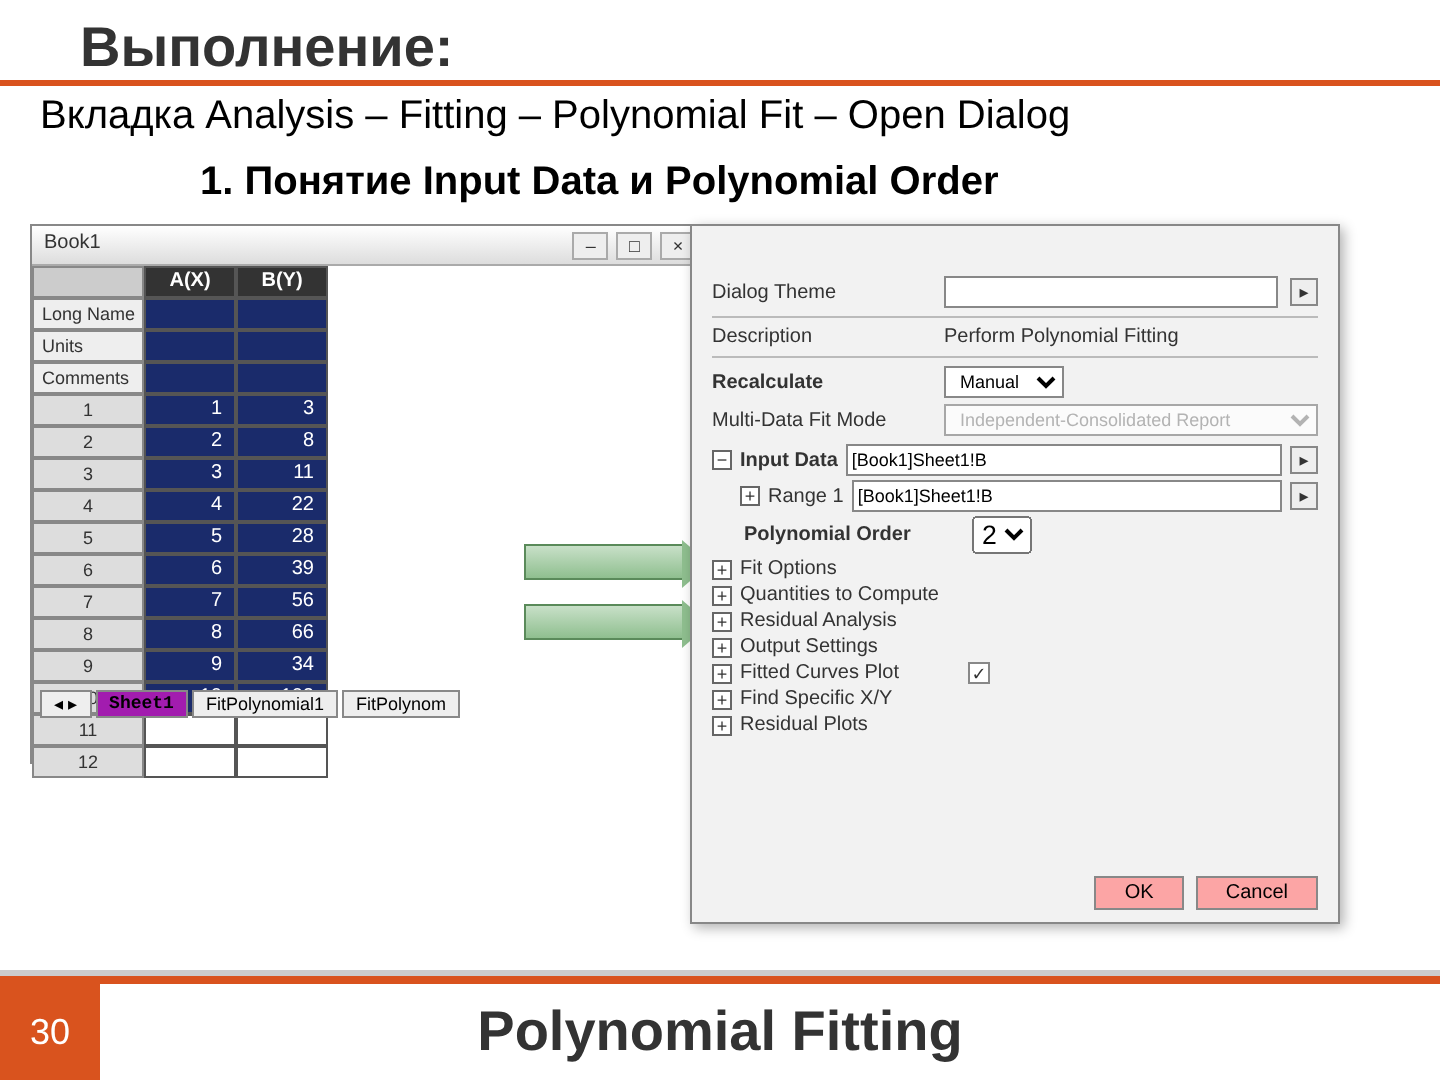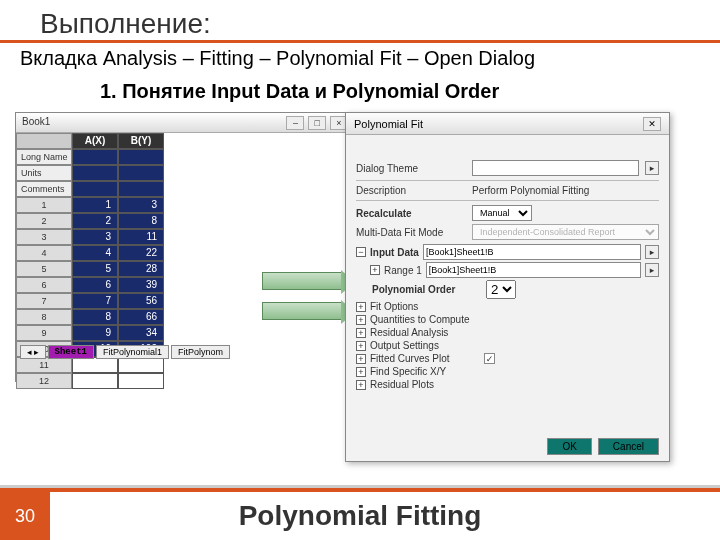--- a/index.html
+++ b/index.html
@@ -1,18 +1,18 @@
 <!DOCTYPE html>
 <html><head>
 <meta charset="utf-8">
 <style>
   * { box-sizing: border-box; font-family: Arial, sans-serif; }
   body { margin: 0; width: 720px; height: 540px; background: #fff; position: relative; overflow: hidden; }
   .slide { width: 720px; height: 540px; position: relative; }
-  .title { font-size: 28px; font-weight: normal; color: #333; padding: 8px 0 0 40px; border-bottom: 3px solid #d9531e; margin-bottom: 2px; }
+  .title { font-size: 28px; font-weight: bold; color: #333; padding: 8px 0 0 40px; border-bottom: 3px solid #d9531e; margin-bottom: 2px; }
   .subtitle { font-size: 20px; font-weight: normal; color: #000; padding: 2px 0 0 20px; }
   .item1 { font-size: 20px; font-weight: bold; color: #000; padding: 10px 0 0 100px; }
   .work { position: absolute; left: 15px; top: 112px; width: 340px; height: 270px; border: 1px solid #888; background: #e8e8e8; }
   .wintitle { height: 20px; background: linear-gradient(#fff,#ddd); border-bottom: 1px solid #aaa; font-size: 10px; padding: 3px 6px; display:flex; justify-content:space-between; color:#333;}
   .gridwrap { display:flex; background:#fff; }
   .rowhdrs { display:flex; flex-direction:column; background:#ddd; }
   .rowhdrs div { width: 56px; height:16px; border:1px solid #888; font-size:9px; color:#333; padding-left:4px; line-height:14px; background:#eee; }
   .rowhdrs .num { background:#ddd; text-align:center; padding:0; }
   .cols { display:flex; }
   .col { display:flex; flex-direction:column; }
@@ -32,21 +32,21 @@
   .row { display:flex; align-items:center; margin:3px 0; gap:6px; }
   .row .lbl { width:110px; font-size:10px; }
   .row input[type=text], .row select { flex:1; font-size:9px; height:16px; border:1px solid #888; background:#fff; padding:0 3px; }
   .row select.short { flex:0 0 60px; }
   .tree { margin-top:4px; }
   .tree .node { display:flex; align-items:center; gap:4px; margin:2px 0; font-size:10px; }
   .tree .box { width:10px; height:10px; border:1px solid #666; display:inline-flex; align-items:center; justify-content:center; font-size:9px; line-height:8px; background:#fff; }
   .tree .indent { margin-left:14px; }
   .picker { width:14px; height:14px; border:1px solid #888; background:#eee; display:inline-flex; align-items:center; justify-content:center; font-size:9px; color:#333; }
   .btns { position:absolute; bottom:6px; right:10px; display:flex; gap:6px; }
-  .btns button { font-size:10px; padding:2px 14px; background:#0f766e; border:1px solid #888; }
+  .btns button { font-size:10px; padding:2px 14px; background:#fca5a5; border:1px solid #888; }
   .hr { border-top:1px solid #bbb; margin:4px 0; }
   .footline1 { position:absolute; left:0; bottom:52px; width:100%; height:3px; background:#ccc; }
   .footline2 { position:absolute; left:0; bottom:48px; width:100%; height:4px; background:#d9531e; }
   .footnum { position:absolute; left:0; bottom:0; width:50px; height:48px; background:#d9531e; color:#fff; font-size:18px; display:flex; align-items:center; justify-content:center; }
   .foottext { position:absolute; left:0; bottom:0; width:100%; height:48px; display:flex; align-items:center; justify-content:center; font-size:28px; font-weight:bold; color:#333; }
   .winbtns span { display:inline-block; width:18px; height:14px; border:1px solid #aaa; background:#eee; margin-left:1px; font-size:9px; text-align:center; line-height:12px; }
   .chk { width:11px; height:11px; border:1px solid #888; background:#fff; display:inline-block; }
 </style>
 </head>
 <body>
@@ -128,24 +128,20 @@
       <span class="act">Sheet1</span>
       <span>FitPolynomial1</span>
       <span>FitPolynom</span>
     </div>
   </div>
 
   <div class="arrow arr1"></div>
   <div class="arrow arr2"></div>
 
   <div class="dialog">
-    <div class="dlgtitle">
-      <span>Polynomial Fit</span>
-      <span class="winbtns"><span>✕</span></span>
-    </div>
     <div class="dlgbody">
       <div class="row">
         <span class="lbl">Dialog Theme</span>
         <input type="text" style="">
         <span class="picker">▸</span>
       </div>
       <div class="hr"></div>
       <div class="row">
         <span class="lbl">Description</span>
         <span>Perform Polynomial Fitting</span>

